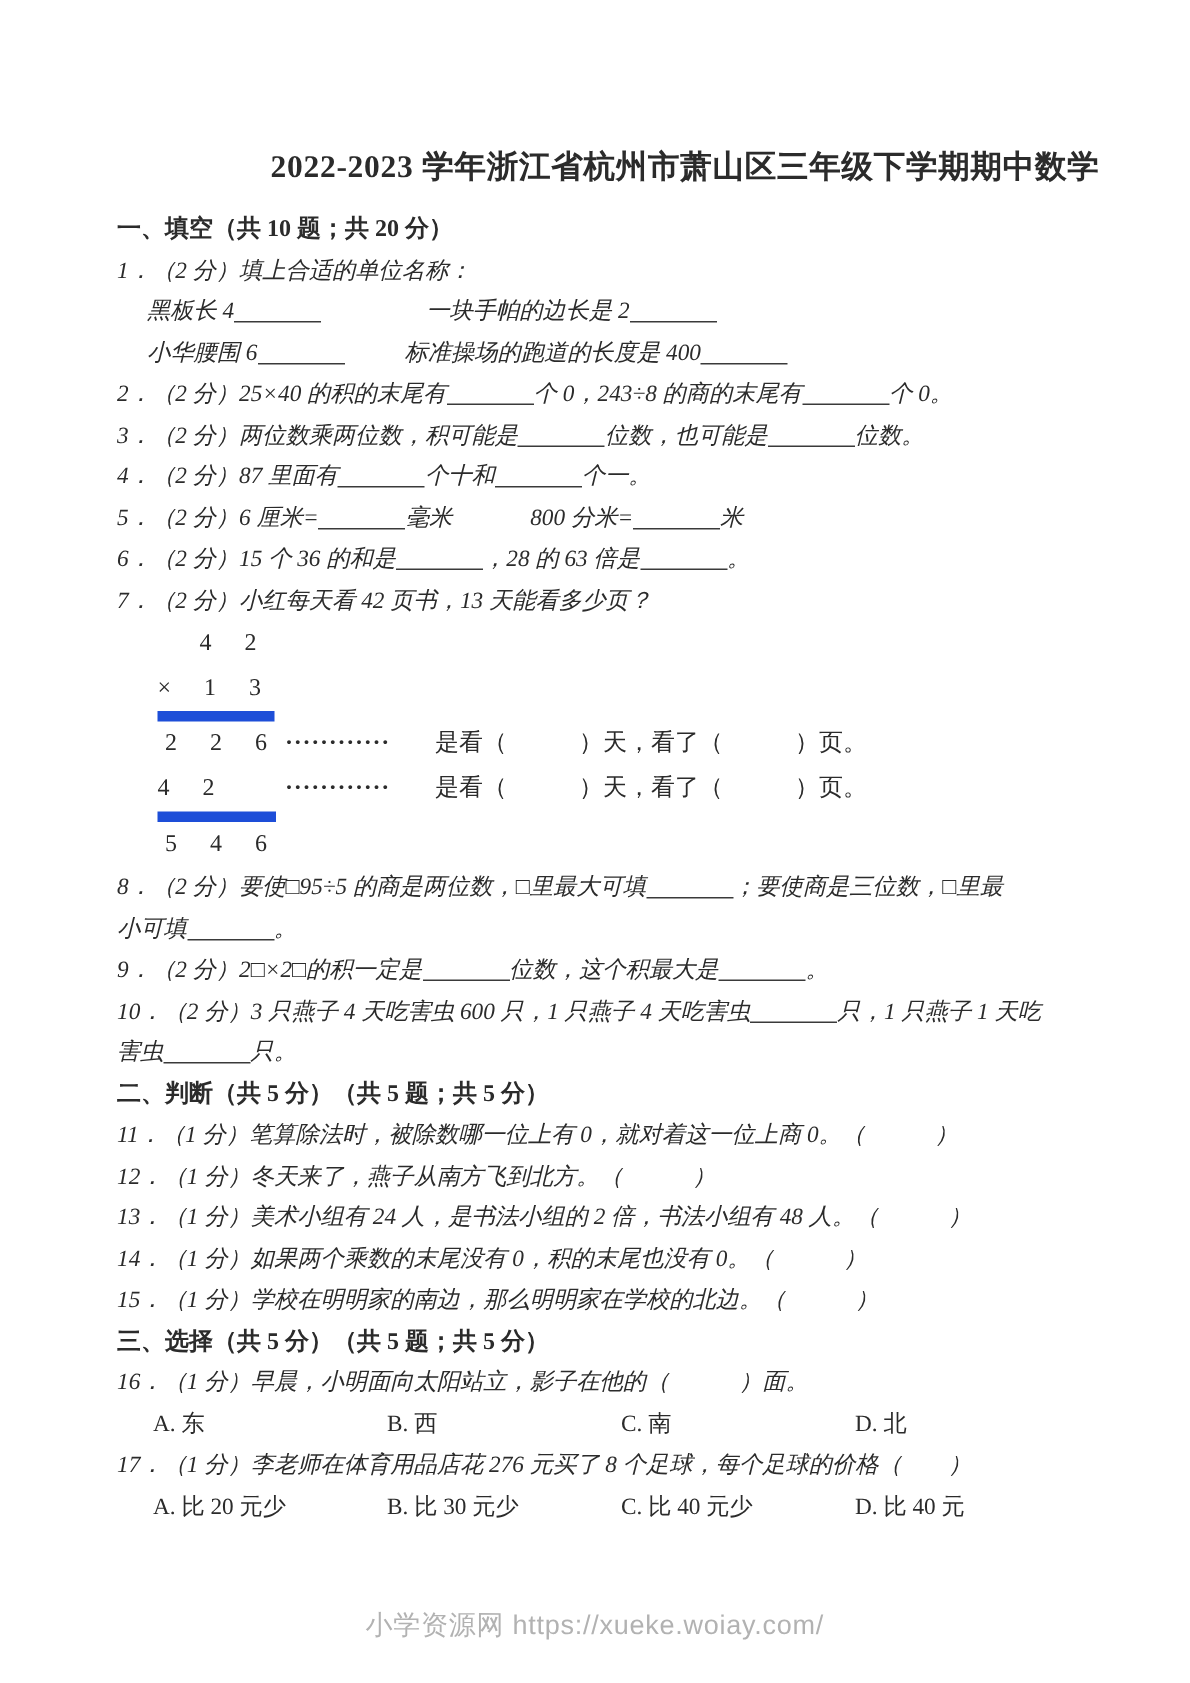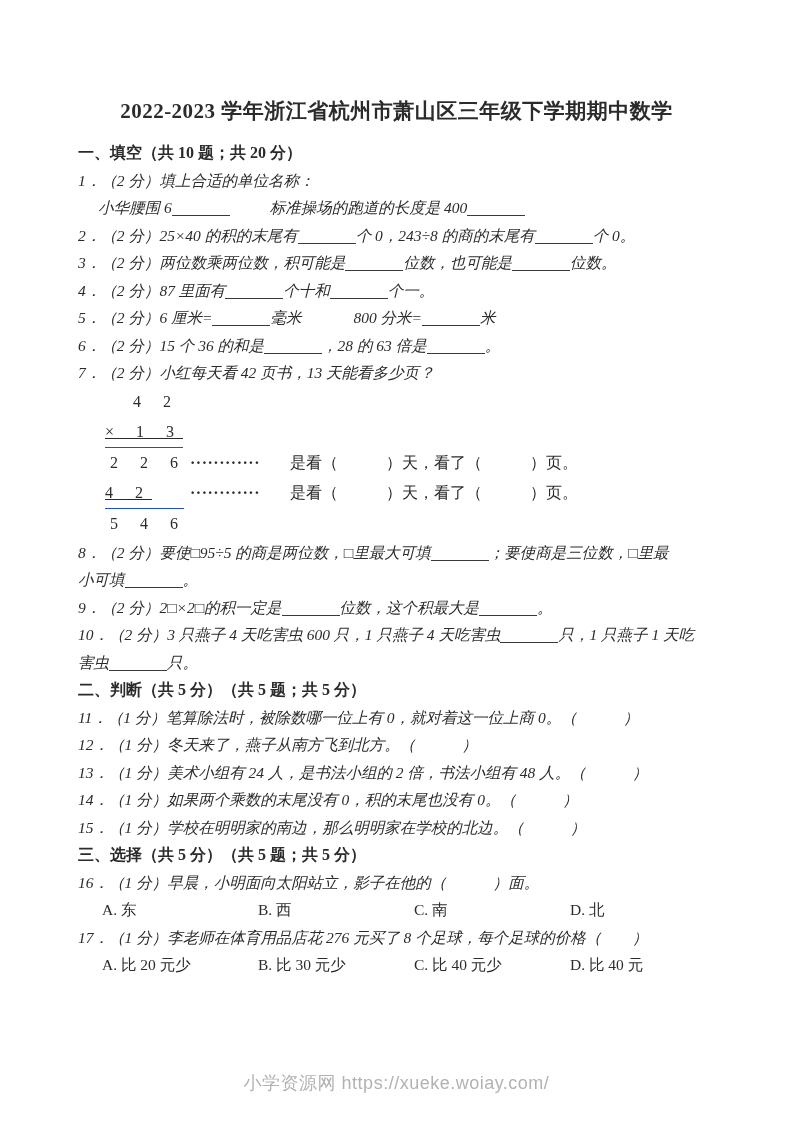--- a/index.html
+++ b/index.html
@@ -7,21 +7,21 @@
     position:relative;
     width:793px;height:1122px;
     background:#ffffff;
     color:#2b2b2b;
     font-family:"Liberation Serif","DejaVu Serif",serif;
     overflow:hidden;
   }
   .title{
     margin:0 60px;
     padding-top:88px;
-    text-align:center;
+    text-align:right;
     font-size:21px;
     font-weight:bold;
     line-height:47px;
     letter-spacing:0.5px;
   }
   .title .tline{display:block;}
   #content{
     margin:4px 112px 0 78px;
     font-size:15.5px;
   }
@@ -41,28 +41,28 @@
     display:inline-block;
     width:58px;
     border-bottom:1px solid #3a3a3a;
     height:15px;
     vertical-align:-3px;
   }
   .gap{display:inline-block;height:1px;}
   
   .mrow{
     display:flex;
-    align-items:center;
+    align-items:flex-start;
     line-height:30px;
     margin-left:27px;
     font-size:16px;
   }
   .mnum{width:85px;flex:none;}
   .mdigits{letter-spacing:9px;white-space:pre;display:inline-block;}
-  .ul{border-bottom:1px solid #1d4ed8;text-decoration:underline;}
+  .ul{border-bottom:7px solid #1d4ed8;}
   .mdots{
     width:100px;flex:none;
     letter-spacing:0.5px;
     font-weight:bold;
     white-space:pre;
   }
   .mtail{white-space:pre;}
   
   .options{
     line-height:27.5px;
@@ -90,20 +90,21 @@
 <body>
 
 <div class="page">
   <h1 class="title">
     <span class="tline">2022-2023 学年浙江省杭州市萧山区三年级下学期期中数学</span>
   </h1>
 
   <div id="content">
       <div class="heading">一、填空（共 10 题；共 20 分）</div>
       <div class="line"><span class="qt">1．（2 分）填上合适的单位名称：</span></div>
+      <div class="line"><span class="gap" style="width: 20px;"></span><span class="qt">黑板长 4</span><span class="blank" style="width: 58px;"></span><span class="gap" style="width: 70px;"></span><span class="qt">一块手帕的边长是 2</span><span class="blank" style="width: 58px;"></span></div>
       <div class="line"><span class="gap" style="width: 20px;"></span><span class="qt">小华腰围 6</span><span class="blank" style="width: 58px;"></span><span class="gap" style="width: 40px;"></span><span class="qt">标准操场的跑道的长度是 400</span><span class="blank" style="width: 58px;"></span></div>
       <div class="line"><span class="qt">2．（2 分）25×40 的积的末尾有</span><span class="blank" style="width: 58px;"></span><span class="qt">个 0，243÷8 的商的末尾有</span><span class="blank" style="width: 58px;"></span><span class="qt">个 0。</span></div>
       <div class="line"><span class="qt">3．（2 分）两位数乘两位数，积可能是</span><span class="blank" style="width: 58px;"></span><span class="qt">位数，也可能是</span><span class="blank" style="width: 58px;"></span><span class="qt">位数。</span></div>
       <div class="line"><span class="qt">4．（2 分）87 里面有</span><span class="blank" style="width: 58px;"></span><span class="qt">个十和</span><span class="blank" style="width: 58px;"></span><span class="qt">个一。</span></div>
       <div class="line"><span class="qt">5．（2 分）6 厘米=</span><span class="blank" style="width: 58px;"></span><span class="qt">毫米</span><span class="gap" style="width: 52px;"></span><span class="qt">800 分米=</span><span class="blank" style="width: 58px;"></span><span class="qt">米</span></div>
       <div class="line"><span class="qt">6．（2 分）15 个 36 的和是</span><span class="blank" style="width: 58px;"></span><span class="qt">，28 的 63 倍是</span><span class="blank" style="width: 58px;"></span><span class="qt">。</span></div>
       <div class="line"><span class="qt">7．（2 分）小红每天看 42 页书，13 天能看多少页？</span></div>
       <div class="mrow">
         <span class="mnum"><span class="mdigits" style="margin-left: 28px;">4 2</span></span>
       </div>

